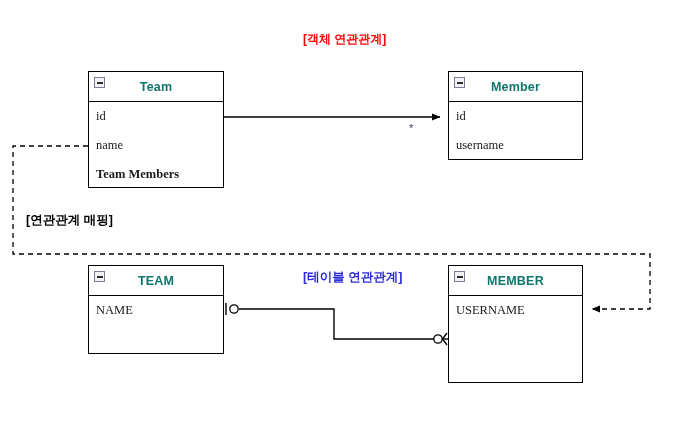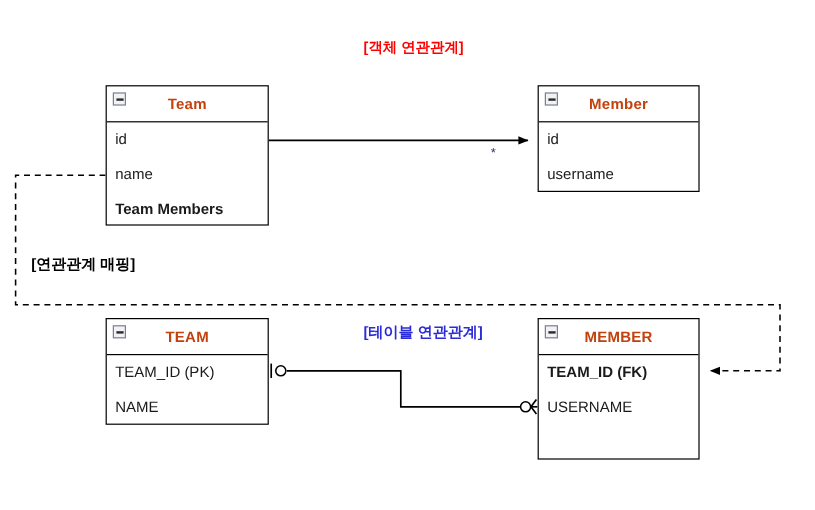--- a/index.html
+++ b/index.html
@@ -39,21 +39,21 @@
     height: 30px;
     box-sizing: border-box;
     border-bottom: 1.4px solid #000000;
     display: flex;
     align-items: center;
     justify-content: center;
   }
   .box-title {
     font-size: 12.5px;
     font-weight: bold;
-    color: #c2410c;
+    color: #0f766e;
     letter-spacing: 0.2px;
   }
   .collapse-icon {
     position: absolute;
     left: 5px;
     top: 5px;
     width: 11px;
     height: 11px;
     box-sizing: border-box;
     border: 1.2px solid #7a7f94;
@@ -72,20 +72,21 @@
   .box-body {
     padding: 0;
   }
   .field {
     font-size: 12.5px;
     color: #1a1a1a;
     padding-left: 7px;
     line-height: 1;
     display: flex;
     align-items: center;
+    font-family: Liberation Serif, serif;
   }
   .field.bold { font-weight: bold; }
 
   
   .label {
     position: absolute;
     font-weight: bold;
     white-space: nowrap;
   }
   #title-object-relation {
@@ -180,29 +181,27 @@
       <div class="field" style="height:29px;">username</div>
     </div>
   </div>
 
   <div class="box" style="left:88px; top:265px; width:136px; height:89px;">
     <div class="box-header">
       <span class="collapse-icon"></span>
       <span class="box-title">TEAM</span>
     </div>
     <div class="box-body">
-      <div class="field" style="height:29px;">TEAM_ID (PK)</div>
       <div class="field" style="height:29px;">NAME</div>
     </div>
   </div>
 
   <div class="box" style="left:448px; top:265px; width:135px; height:118px;">
     <div class="box-header">
       <span class="collapse-icon"></span>
       <span class="box-title">MEMBER</span>
     </div>
     <div class="box-body">
-      <div class="field bold" style="height:29px;">TEAM_ID (FK)</div>
       <div class="field" style="height:29px;">USERNAME</div>
     </div>
   </div>
 
 </div>
 
 </body></html>

